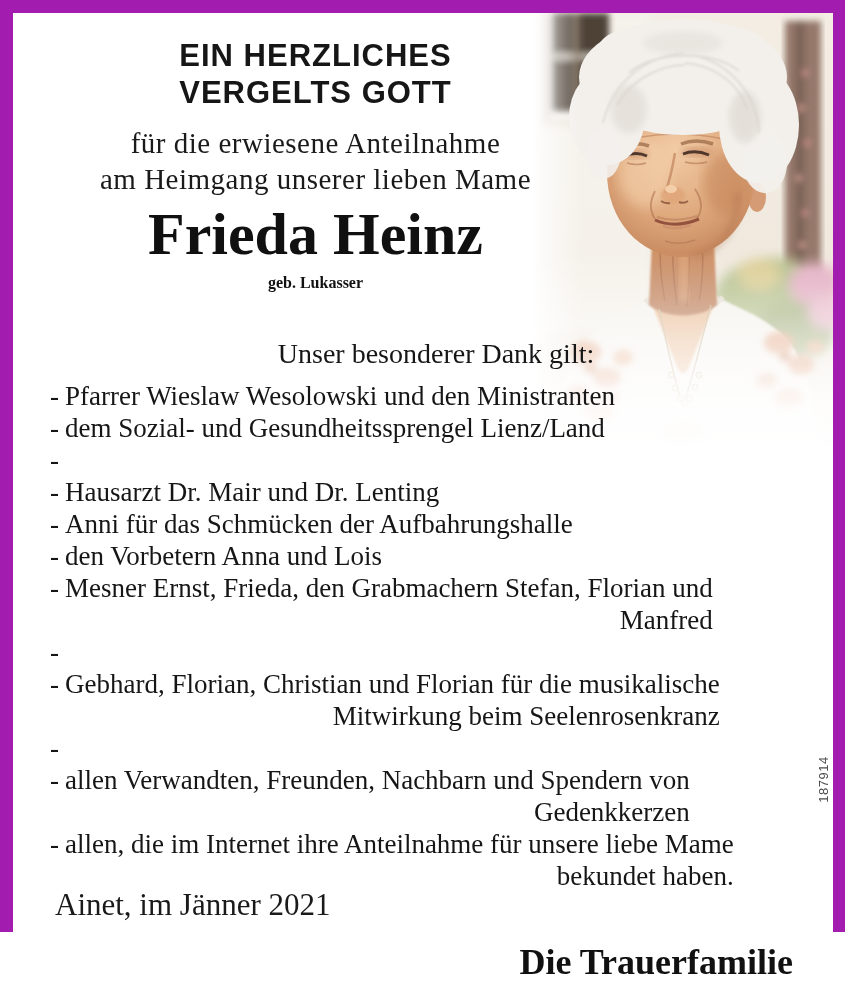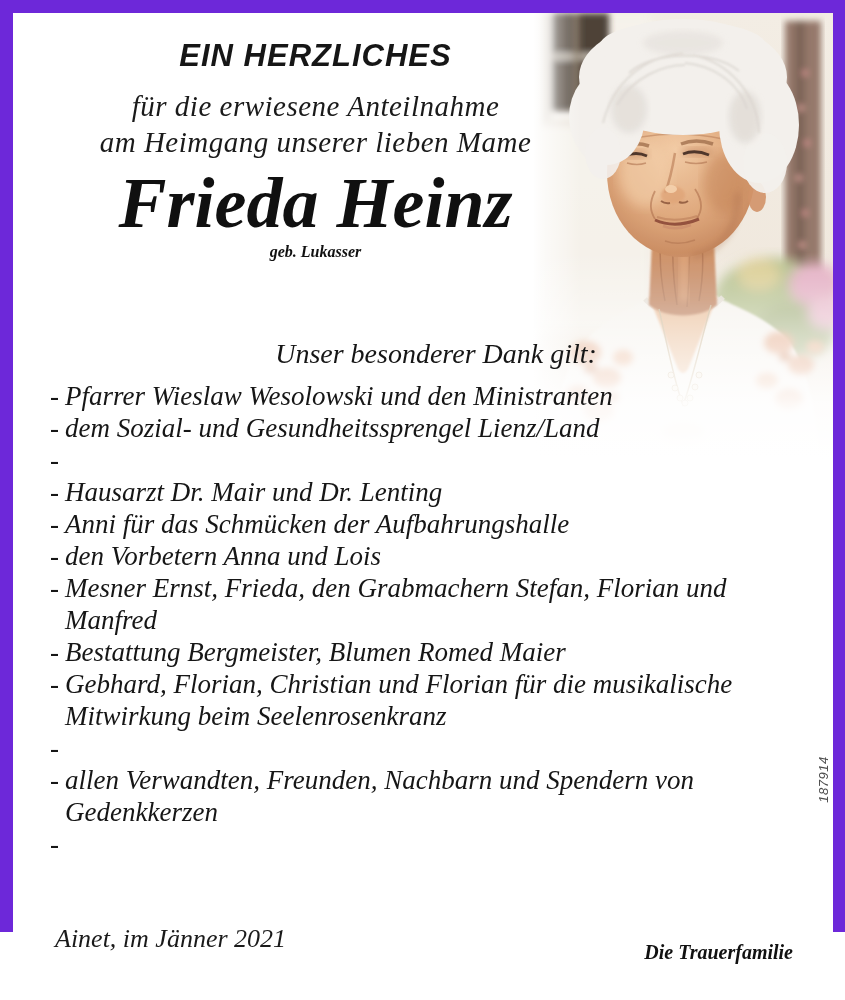--- a/index.html
+++ b/index.html
@@ -2,22 +2,21 @@
 <html><head>
 <meta charset="utf-8">
 <style>
   * { margin: 0; padding: 0; box-sizing: border-box; }
   html, body { width: 845px; height: 1000px; }
   body { font-family: "Liberation Serif", "DejaVu Serif", serif; background: #ffffff; }
 
   .frame {
     position: relative;
     width: 845px; height: 932px;
-    background: #6d28d9;
-    font-style: italic;
+    background: #a21caf;
   }
   .inner {
     position: absolute;
     left: 13px; top: 13px;
     width: 820px; height: 972px;
     background: #ffffff;
     overflow: hidden;
   }
 
   
@@ -60,22 +59,22 @@
     color: #161616;
   }
   .intro {
     margin-top: 14px;
     font-size: 29px;
     line-height: 36px;
     letter-spacing: 0.5px;
     color: #1a1a1a;
   }
   .name {
-    margin-top: 10px;
-    font-size: 72px;
+    margin-top: 4px;
+    font-size: 60px;
     line-height: 66px;
     font-weight: bold;
     color: #101010;
   }
   .maiden {
     margin-top: 2px;
     font-size: 16px;
     line-height: 28px;
     font-weight: bold;
   }
@@ -102,34 +101,34 @@
     line-height: 34px;
     margin-bottom: 9px;
     text-align: center;
   }
   .item {
     display: flex;
     font-size: 27px;
     line-height: 32px;
   }
   .item .dash { flex: 0 0 15px; }
-  .item .txt { white-space: pre-line; }
+  .item .txt { white-space: pre-line; text-align: right; }
 
   
   .footer-left {
     position: absolute;
-    left: 42px; top: 911px;
-    font-size: 26px;
+    left: 42px; top: 874px;
+    font-size: 31px;
     z-index: 2;
     color: #1a1a1a;
   }
   .footer-right {
     position: absolute;
     right: 40px; top: 928px;
-    font-size: 20px;
+    font-size: 36px;
     font-weight: bold;
     z-index: 2;
     color: #111111;
   }
 
   
   .code-wrap {
     position: absolute;
     right: 0px; top: 736px;
     width: 20px; height: 60px;
@@ -317,20 +316,21 @@
             <circle cx="162" cy="374" r="3"></circle>
           <circle cx="166" cy="362" r="3"></circle>
         </g>
         <rect width="300" height="460" fill="#f7e8d8" opacity="0.08"></rect>
       </svg>
     </div>
 
     <div class="header">
       <div class="h1">
         <div>EIN HERZLICHES</div>
+        <div>VERGELTS GOTT</div>
       </div>
       <div class="intro">
         <div>für die erwiesene Anteilnahme</div>
         <div>am Heimgang unserer lieben Mame</div>
       </div>
       <div class="name">Frieda Heinz</div>
       <div class="maiden">geb. Lukasser</div>
     </div>
 
     <div class="thanks">
@@ -358,37 +358,38 @@
           <span class="dash">-</span>
           <span class="txt">den Vorbetern Anna und Lois</span>
         </div>
       <div class="item">
           <span class="dash">-</span>
           <span class="txt">Mesner Ernst, Frieda, den Grabmachern Stefan, Florian und
 Manfred</span>
         </div>
       <div class="item">
           <span class="dash">-</span>
-          <span class="txt">Bestattung Bergmeister, Blumen Romed Maier</span>
         </div>
       <div class="item">
           <span class="dash">-</span>
           <span class="txt">Gebhard, Florian, Christian und Florian für die musikalische
 Mitwirkung beim Seelenrosenkranz</span>
         </div>
       <div class="item">
           <span class="dash">-</span>
         </div>
       <div class="item">
           <span class="dash">-</span>
           <span class="txt">allen Verwandten, Freunden, Nachbarn und Spendern von
 Gedenkkerzen</span>
         </div>
       <div class="item">
           <span class="dash">-</span>
+          <span class="txt">allen, die im Internet ihre Anteilnahme für unsere liebe Mame
+bekundet haben.</span>
         </div>
     </div>
 
     <div class="footer-left">Ainet, im Jänner 2021</div>
     <div class="footer-right">Die Trauerfamilie</div>
 
     <div class="code-wrap">
       <span>187914</span>
     </div>
 

